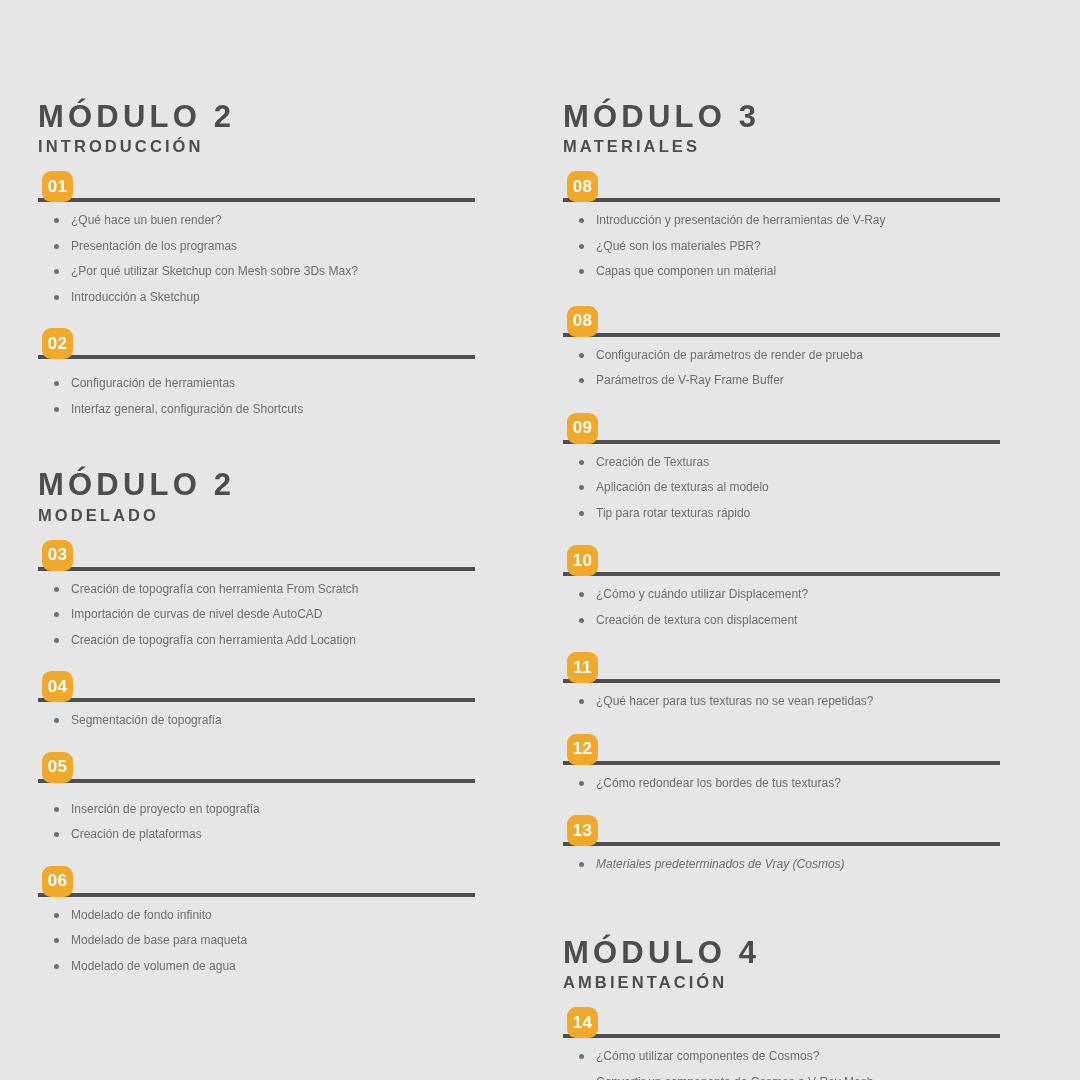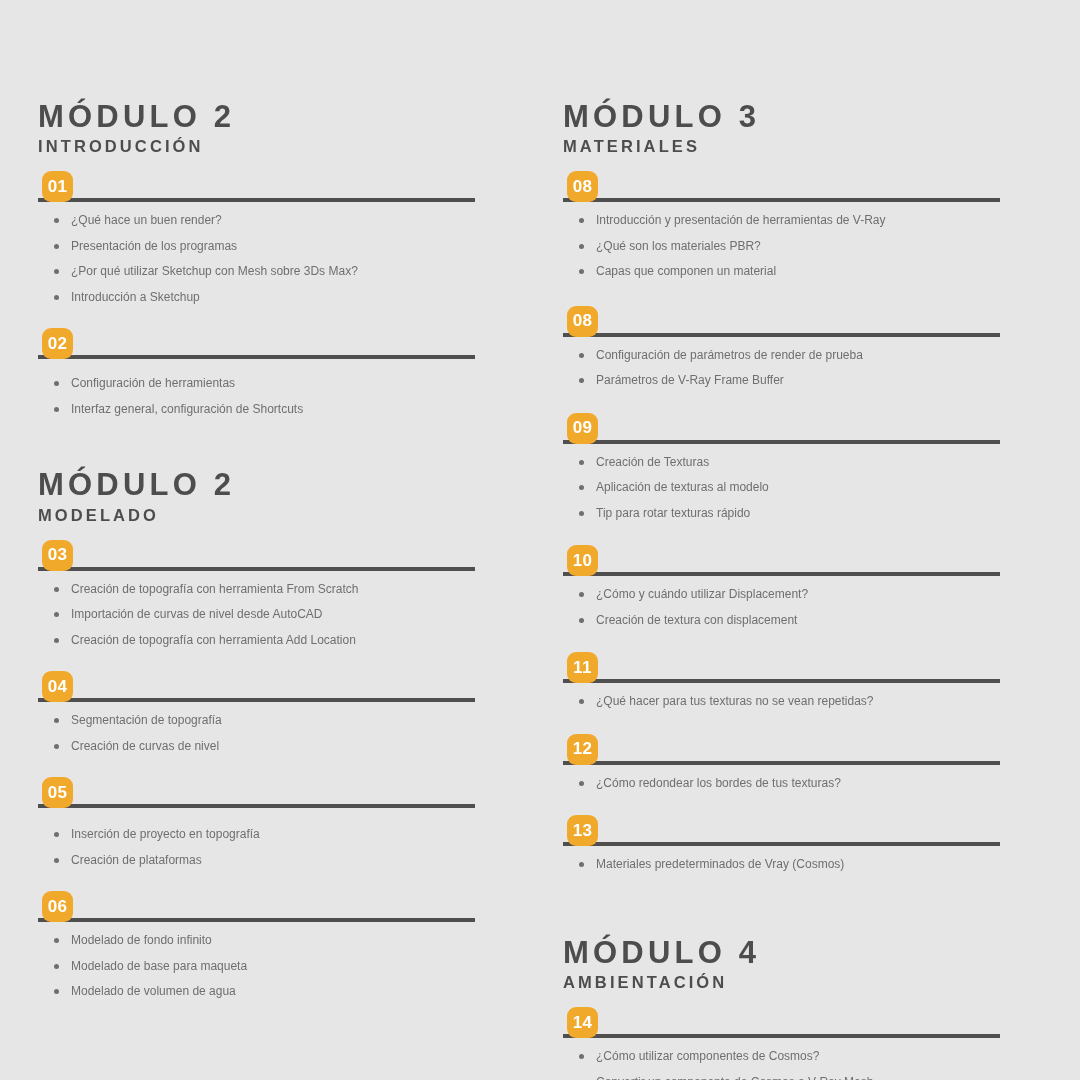--- a/index.html
+++ b/index.html
@@ -155,21 +155,20 @@
             <li><span class="dot"></span><span>Creación de topografía con herramienta Add Location</span></li>
           </ul>
         </div>
         <div class="lesson" style="margin-top: 18px;">
           <div class="lesson-head">
             <div class="badge">04</div>
             <div class="rule"></div>
           </div>
           <ul class="topics" style="margin-top: 6px;">
             <li><span class="dot"></span><span>Segmentación de topografía</span></li>
-            <li><span class="dot"></span><span>Creación de curvas de nivel</span></li>
           </ul>
         </div>
         <div class="lesson" style="margin-top: 18px;">
           <div class="lesson-head">
             <div class="badge">05</div>
             <div class="rule"></div>
           </div>
           <ul class="topics" style="margin-top: 14px;">
             <li><span class="dot"></span><span>Inserción de proyecto en topografía</span></li>
             <li><span class="dot"></span><span>Creación de plataformas</span></li>
@@ -250,21 +249,21 @@
           </div>
           <ul class="topics" style="margin-top: 6px;">
             <li><span class="dot"></span><span>¿Cómo redondear los bordes de tus texturas?</span></li>
           </ul>
         </div>
         <div class="lesson" style="margin-top: 19px;">
           <div class="lesson-head">
             <div class="badge">13</div>
             <div class="rule"></div>
           </div>
-          <ul class="topics" style="margin-top: 6px;">
+          <ul class="topics" style="margin-top: 6px; font-style: italic;">
             <li><span class="dot"></span><span>Materiales predeterminados de Vray (Cosmos)</span></li>
           </ul>
         </div>
       </div>
       <div class="module-block" style="margin-top: 58px;">
         <div class="module-title">MÓDULO 4</div>
         <div class="module-subtitle">AMBIENTACIÓN</div>
         <div class="lesson" style="margin-top: 14px;">
           <div class="lesson-head">
             <div class="badge">14</div>

